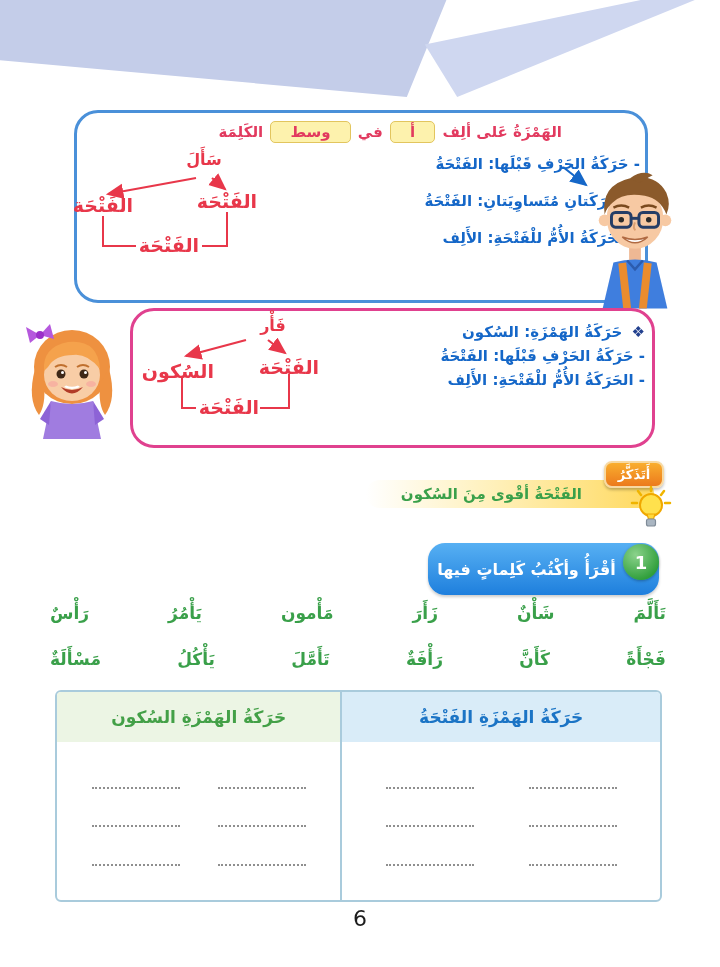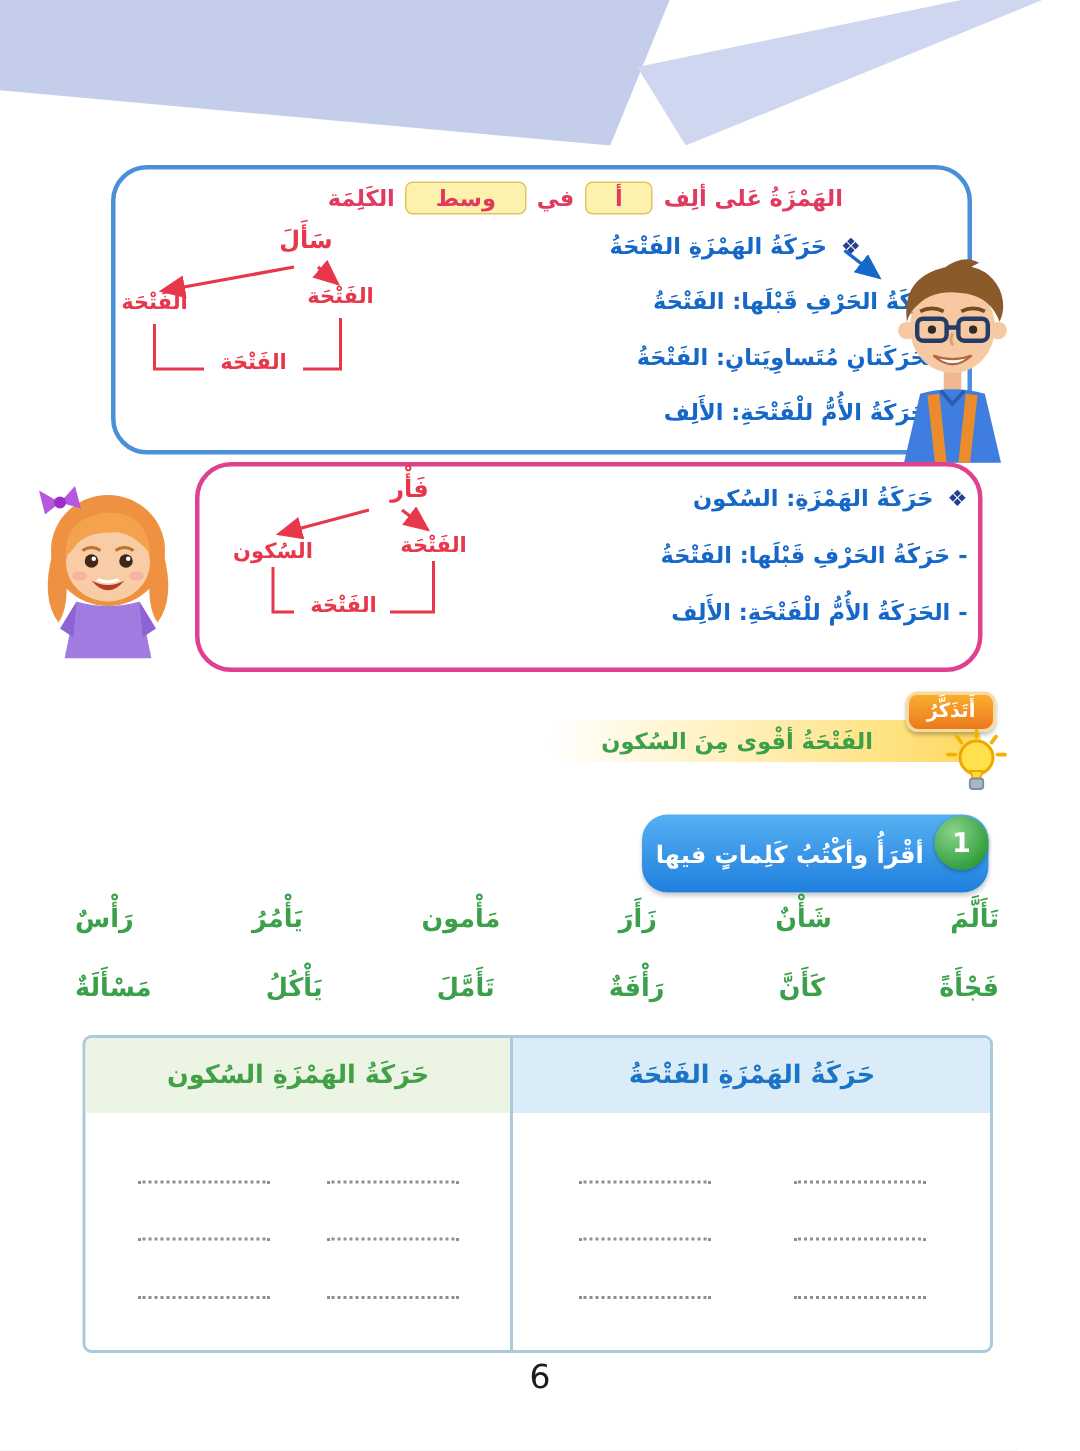--- a/index.html
+++ b/index.html
@@ -12,27 +12,27 @@
   .hd2{position:absolute;inset:0;background:#cfd7f0;clip-path:polygon(59% 46%,89% 0,96.5% 0,63.5% 100%)}
 
   
   .box-blue{position:absolute;left:74px;top:110px;width:574px;height:193px;border:3px solid #4a90d9;border-radius:24px}
   .box-pink{position:absolute;left:130px;top:308px;width:525px;height:140px;border:3px solid #e0418f;border-radius:24px}
   .box1-title{position:absolute;right:158px;top:120px;font-size:15px;font-weight:bold;color:#e23a5f;white-space:nowrap;line-height:24px}
   .chip{display:inline-block;background:#fdf2ad;border:1px solid #e2c55e;border-radius:5px;padding:0 19px;margin:0 2px;line-height:20px}
 
   
   .dword{position:absolute;color:#e8374a;font-weight:bold;font-size:16px;text-align:center;white-space:nowrap}
-  .dlabel{position:absolute;color:#e8374a;font-weight:bold;font-size:14px;text-align:center;white-space:nowrap}
+  .dlabel{position:absolute;color:#e8374a;font-weight:bold;font-size:19px;text-align:center;white-space:nowrap}
   .dsvg{position:absolute}
 
   
   .bullets{position:absolute;display:flex;flex-direction:column;color:#1567c8;font-weight:bold;font-size:15px;text-align:right}
   .bullets1{right:80px;top:152px;width:340px;gap:13px}
-  .bullets2{right:75px;top:320px;width:340px;gap:14px}
+  .bullets2{right:75px;top:320px;width:340px;}
   .bline{line-height:24px;white-space:nowrap}
   .indent1{margin-right:66px}
   .diamond{color:#23418f;margin-left:4px}
 
   .pointer1{position:absolute;left:560px;top:164px}
   .boy{position:absolute;left:586px;top:161px}
   .girl{position:absolute;left:13px;top:317px}
 
   
   .rem-strip{position:absolute;left:366px;top:480px;width:288px;height:28px;border-radius:14px;
@@ -105,24 +105,20 @@
           <path d="M0 0 L8 3.5 L0 7 Z" fill="#e8374a"></path>
         </marker>
     </defs>
     <line x1="126" y1="28" x2="38" y2="44" stroke="#e8374a" stroke-width="2.2" marker-end="url(#ah1)"></line>
     <line x1="142" y1="28" x2="155" y2="39" stroke="#e8374a" stroke-width="2.2" marker-end="url(#ah1)"></line>
     <path d="M33 66 L33 96 L66 96" fill="none" stroke="#e8374a" stroke-width="2"></path>
     <path d="M157 62 L157 96 L132 96" fill="none" stroke="#e8374a" stroke-width="2"></path>
   </svg>
 
   <div class="bullets bullets1">
-    <div class="bline indent1">
-      <span class="diamond">❖</span>
-      <span>حَرَكَةُ الهَمْزَةِ الفَتْحَةُ</span>
-    </div>
     <div class="bline">- حَرَكَةُ الحَرْفِ قَبْلَها: الفَتْحَةُ</div>
     <div class="bline">- الحَرَكَتانِ مُتَساوِيَتانِ: الفَتْحَةُ</div>
     <div class="bline">- الحَرَكَةُ الأُمُّ للْفَتْحَةِ: الأَلِف</div>
   </div>
 
   <svg class="pointer1" width="34" height="28" viewBox="0 0 34 28">
     <defs>
       <marker id="ahb" markerWidth="9" markerHeight="9" refX="7" refY="3.5" orient="auto">
           <path d="M0 0 L8 3.5 L0 7 Z" fill="#1567c8"></path>
         </marker>

